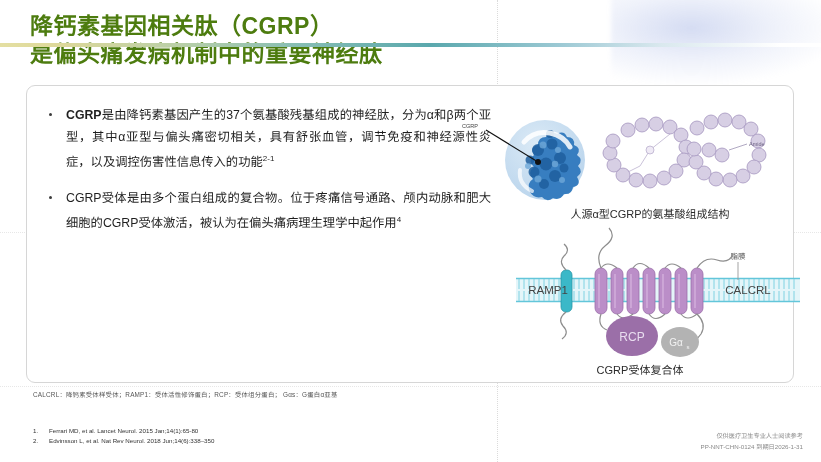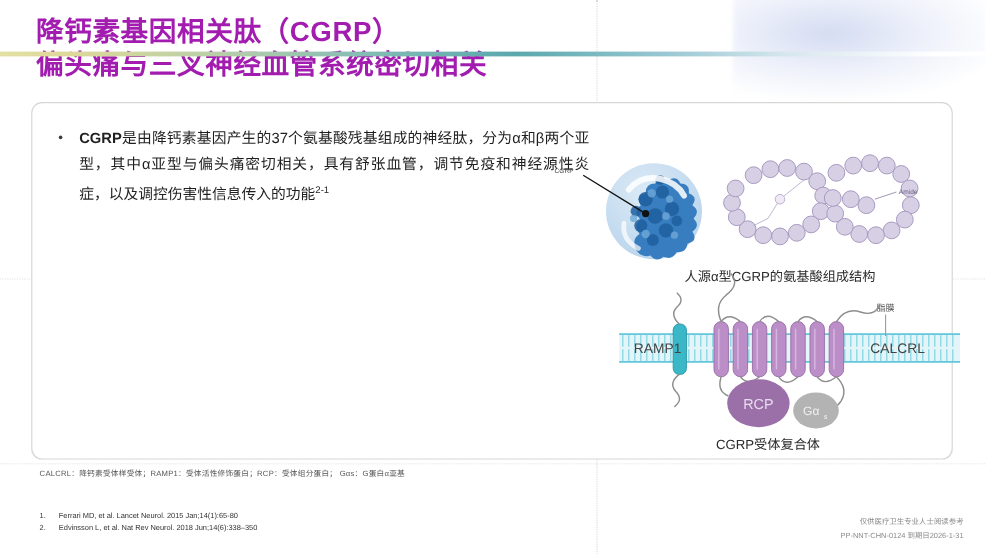--- a/index.html
+++ b/index.html
@@ -24,21 +24,21 @@
     filter:blur(2px);
     pointer-events:none;
   }
   
   .title-block{
     position:absolute;left:30px;top:12px;width:700px;
   }
   .title-line{
     font-size:23px;
     font-weight:bold;
-    color:#a21caf;
+    color:#4d7c0f;
     letter-spacing:0.5px;
     line-height:28px;
     white-space:nowrap;
     text-shadow:0 1px 0 rgba(255,255,255,0.7);
   }
   .title-rule{
     position:absolute;left:0;top:43px;
     width:821px;height:4px;
     background:linear-gradient(to right,
       #e4dfa2 0px,
@@ -75,21 +75,21 @@
   }
   .bullet .dot{
     position:absolute;left:3px;top:8px;
     width:3px;height:3px;border-radius:50%;
     background:#3b3b3b;
   }
   .bullet b{font-weight:bold;}
   .bullet sup{font-size:8px;vertical-align:super;}
   
   .fig-peptide{
-    position:absolute;left:500px;top:116px;
+    position:absolute;left:500px;top:100px;
     width:300px;height:130px;
   }
   .fig-receptor{
     position:absolute;left:508px;top:250px;
     width:300px;height:135px;
   }
   
   .abbr-line{
     position:absolute;left:33px;top:390px;
     font-size:6.4px;color:#555;
@@ -133,34 +133,38 @@
 
 <div id="slide">
 
   <div class="corner-wash"></div>
   <div class="guide-v"></div>
   <div class="guide-h"></div>
   <div class="guide-h2"></div>
 
   <div class="title-block">
     <div class="title-line">降钙素基因相关肽（CGRP）</div>
-    <div class="title-line">偏头痛与三叉神经血管系统密切相关</div>
+    <div class="title-line">是偏头痛发病机制中的重要神经肽</div>
   </div>
   <div class="title-rule"></div>
 
   <div class="content-box"></div>
 
   <div class="bullets">
 
 
     <div class="bullet">
       <span class="dot"></span>
       <b>CGRP</b><span>是由降钙素基因产生的37个氨基酸残基组成的神经肽，分为α和β两个亚型，其中α亚型与偏头痛密切相关，具有舒张血管，调节免疫和神经源性炎症，以及调控伤害性信息传入的功能</span><sup>2‑1</sup>
     </div>
 
+    <div class="bullet">
+      <span class="dot"></span>
+      <span>CGRP受体是由多个蛋白组成的复合物。位于疼痛信号通路、颅内动脉和肥大细胞的CGRP受体激活，被认为在偏头痛病理生理学中起作用</span><sup>4</sup>
+    </div>
 
   </div>
 
   <div class="fig-peptide">
     <svg width="300" height="130" viewBox="0 0 300 130">
       <defs>
         <radialGradient id="blobBg" cx="40%" cy="30%" r="75%">
           <stop offset="0%" stop-color="#dbeaf6"></stop>
           <stop offset="100%" stop-color="#b9d4ec"></stop>
         </radialGradient>

